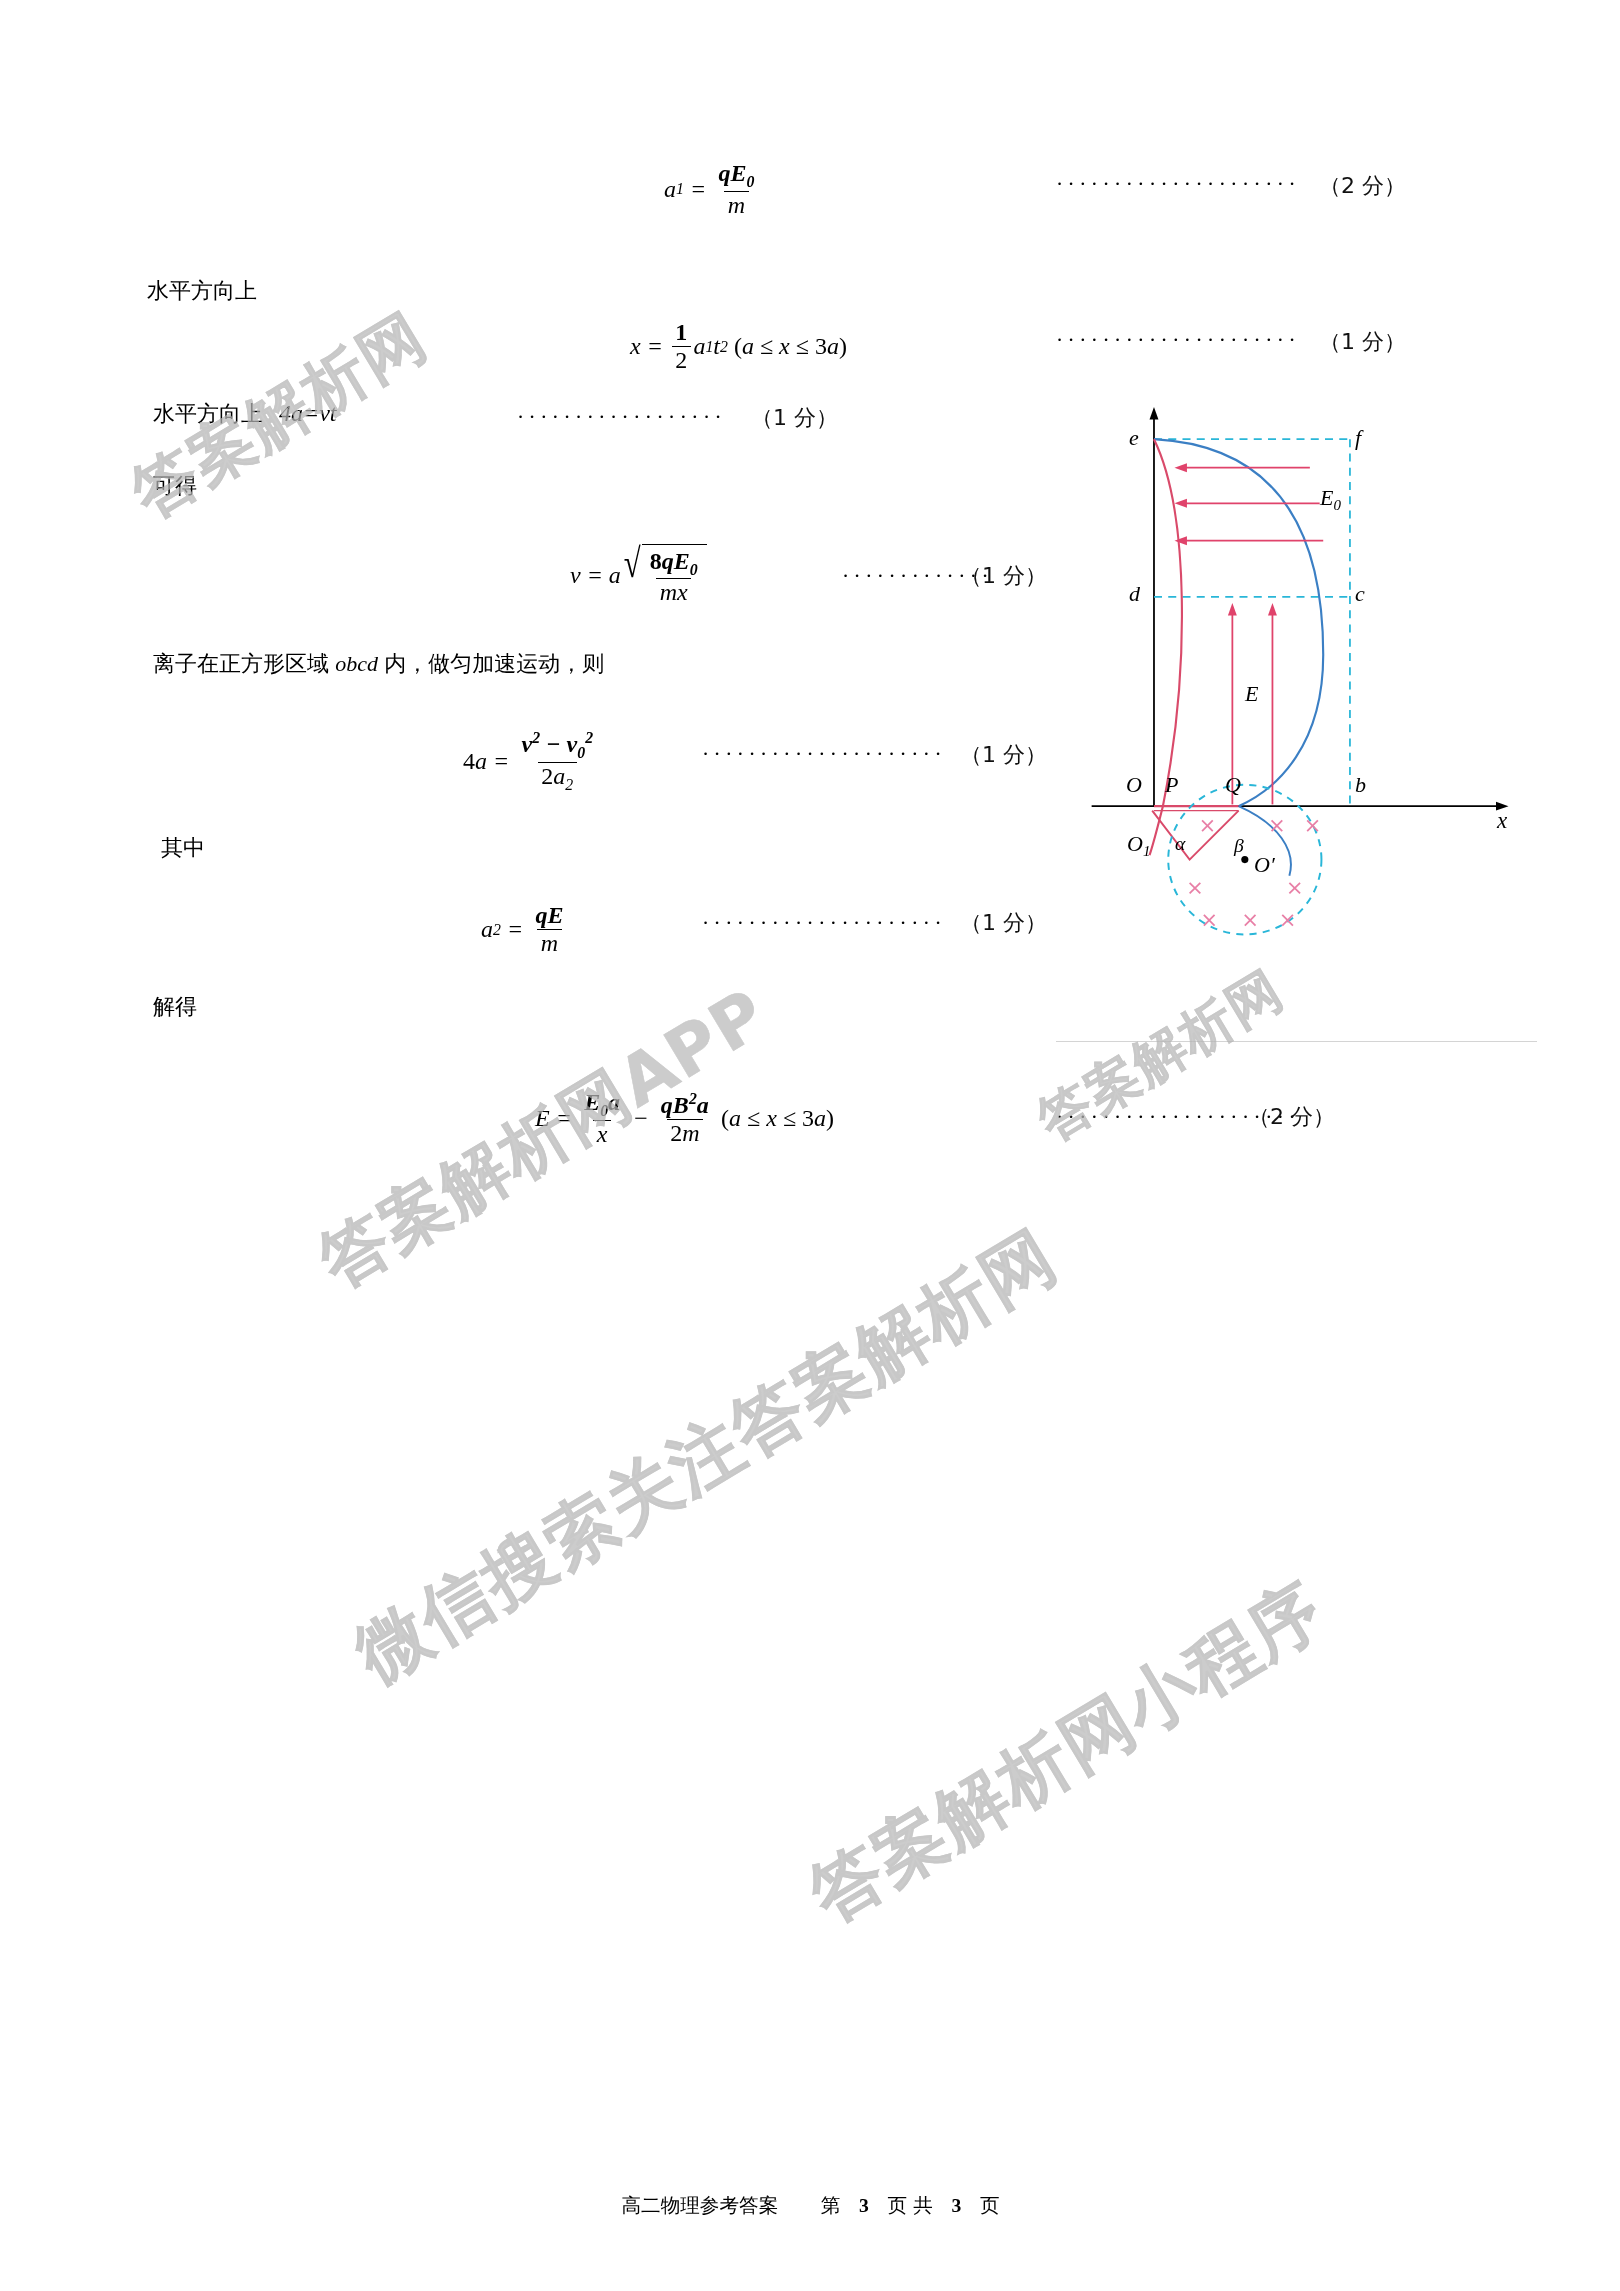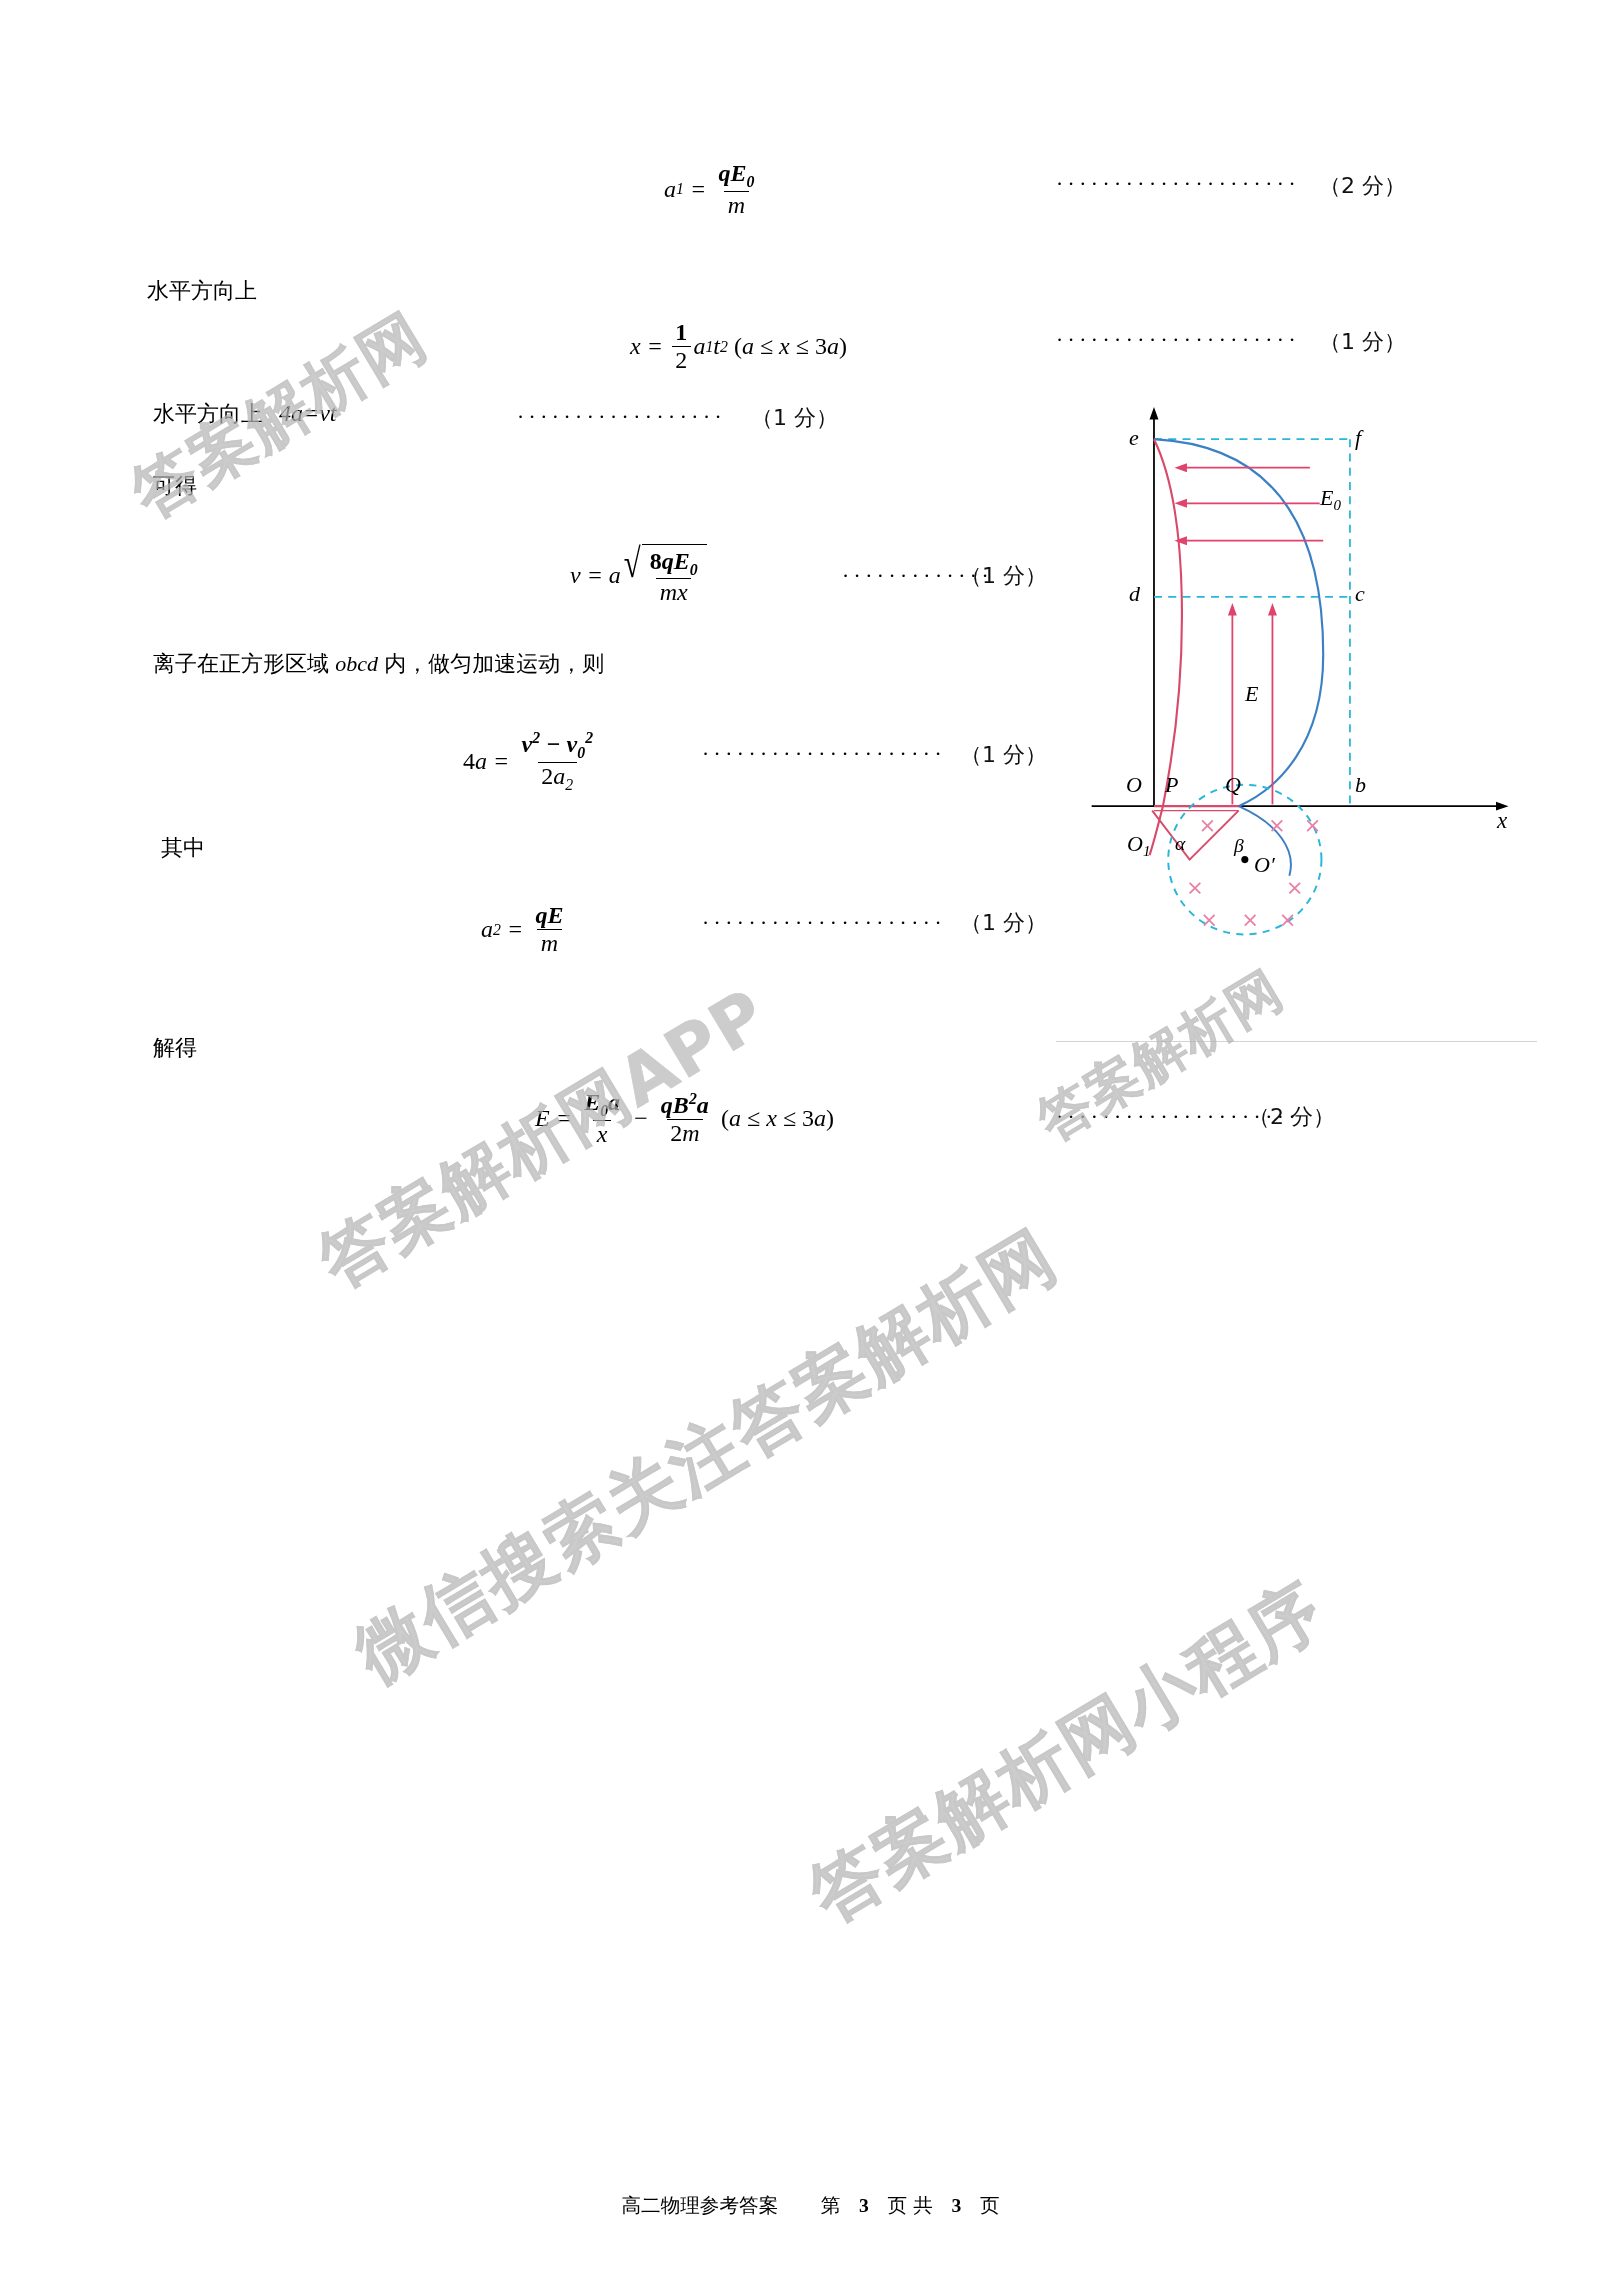--- a/index.html
+++ b/index.html
@@ -198,21 +198,21 @@
 
   <div class="abs math" style="left:481px; top:902px;">
     <span class="it">a</span><span class="sub">2</span>&nbsp;=&nbsp;<span class="frac">
         <span class="num"><span class="it">qE</span></span>
         <span class="den"><span class="it">m</span></span>
       </span>
   </div>
   <div class="abs dots" style="left:702px; top:911px;">·····················</div>
   <div class="abs score" style="left:960px; top:908px;">（1 分）</div>
 
-  <div class="abs cn" style="left:153px; top:1033px;">解得</div>
+  <div class="abs cn" style="left:153px; top:992px;">解得</div>
 
   <div class="abs math" style="left:535px; top:1089px;">
     <span class="it">E</span>&nbsp;=&nbsp;<span class="frac">
         <span class="num"><span class="it">E</span><span class="sub">0</span><span class="it">a</span></span>
         <span class="den"><span class="it">x</span></span>
       </span>&nbsp;−&nbsp;<span class="frac">
         <span class="num"><span class="it">qB</span><span class="sup">2</span><span class="it">a</span></span>
         <span class="den"><span class="upr">2</span><span class="it">m</span></span>
       </span>&nbsp;<span class="upr">(</span><span class="it">a</span>&nbsp;≤&nbsp;<span class="it">x</span>&nbsp;≤&nbsp;<span class="upr">3</span><span class="it">a</span><span class="upr">)</span>
   </div>

